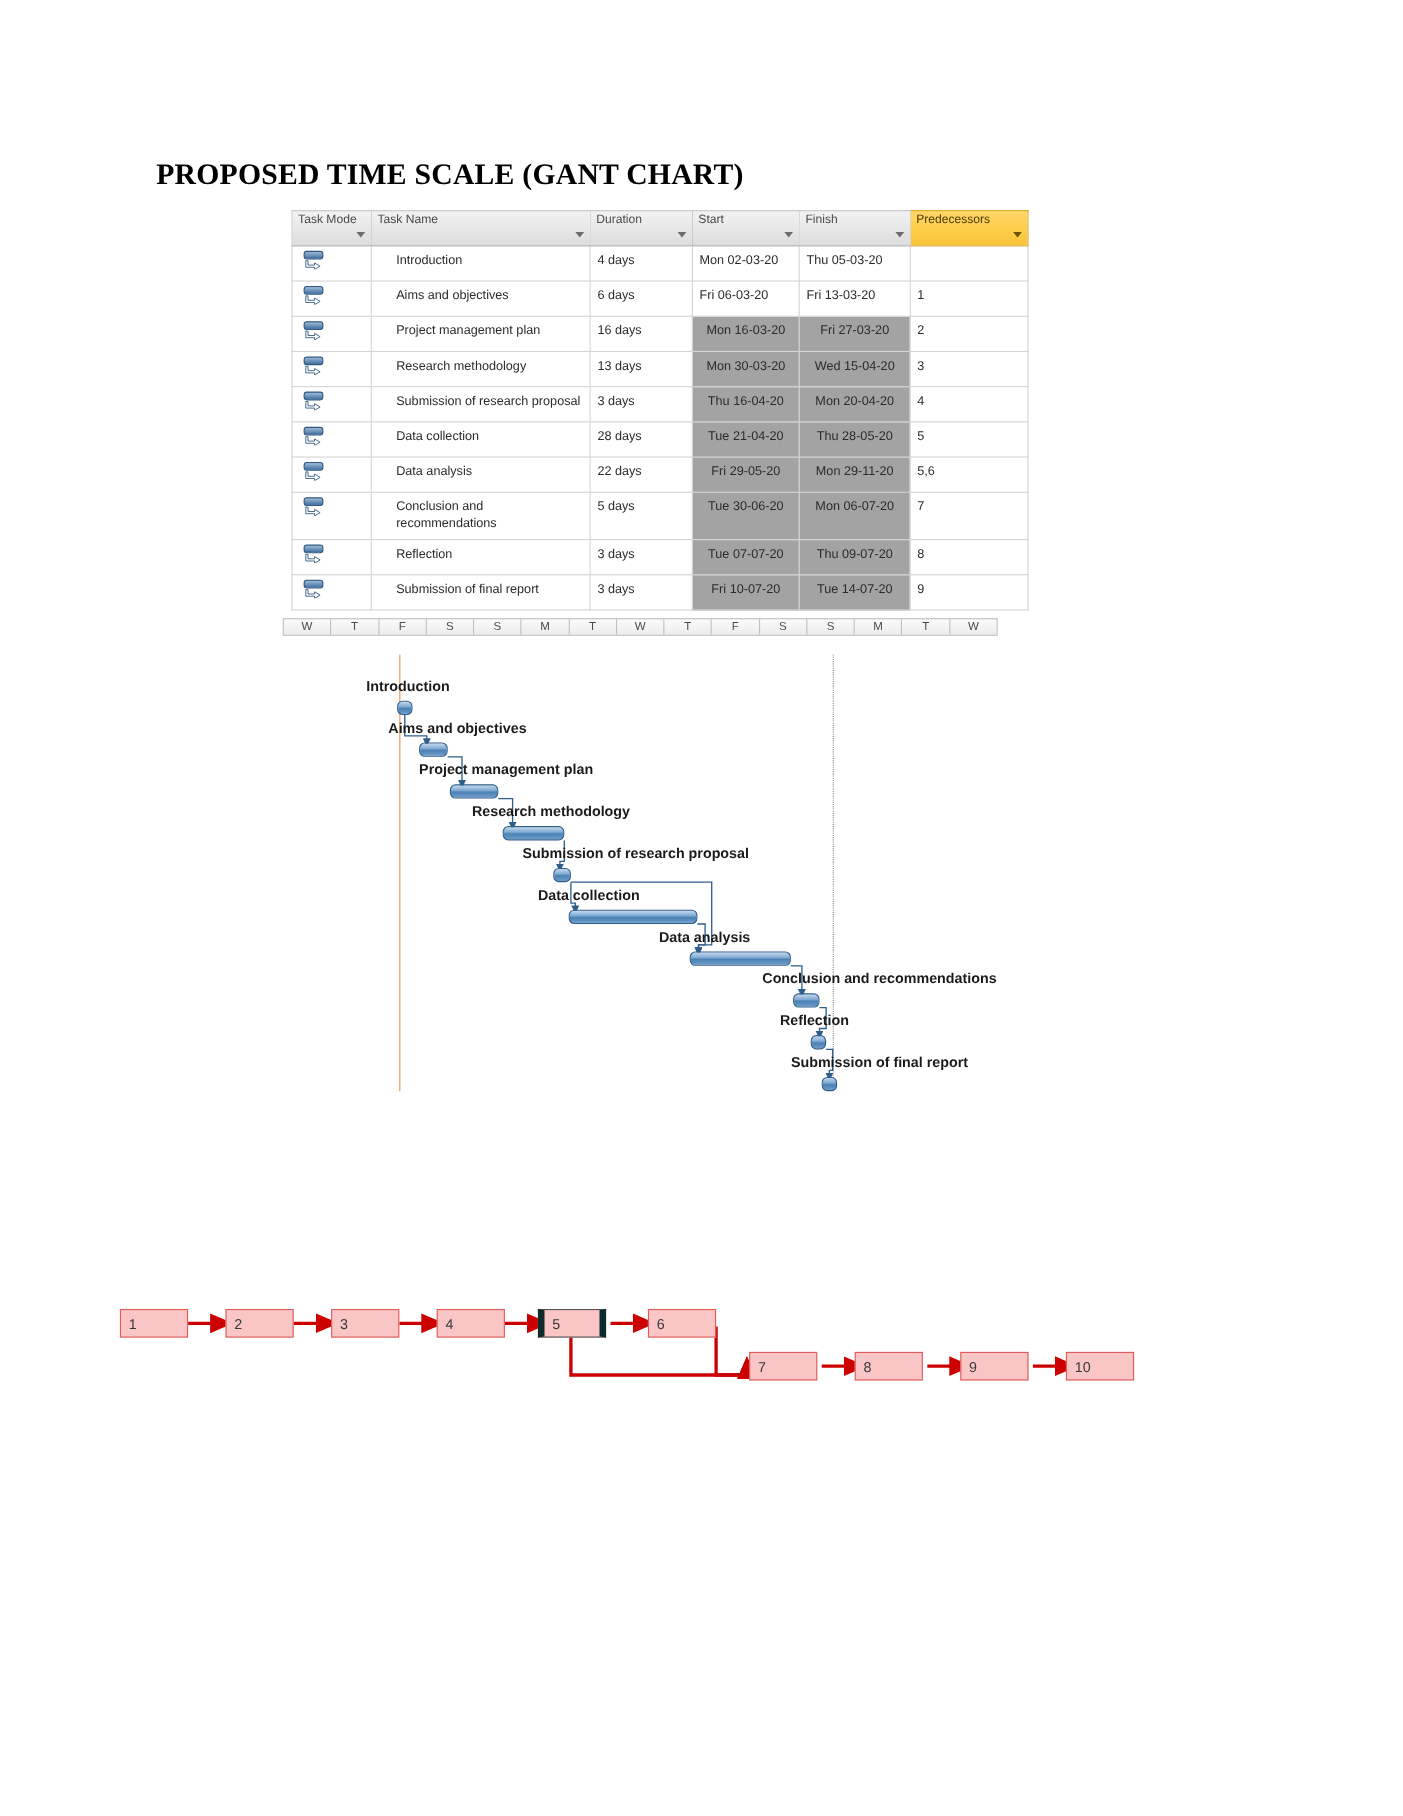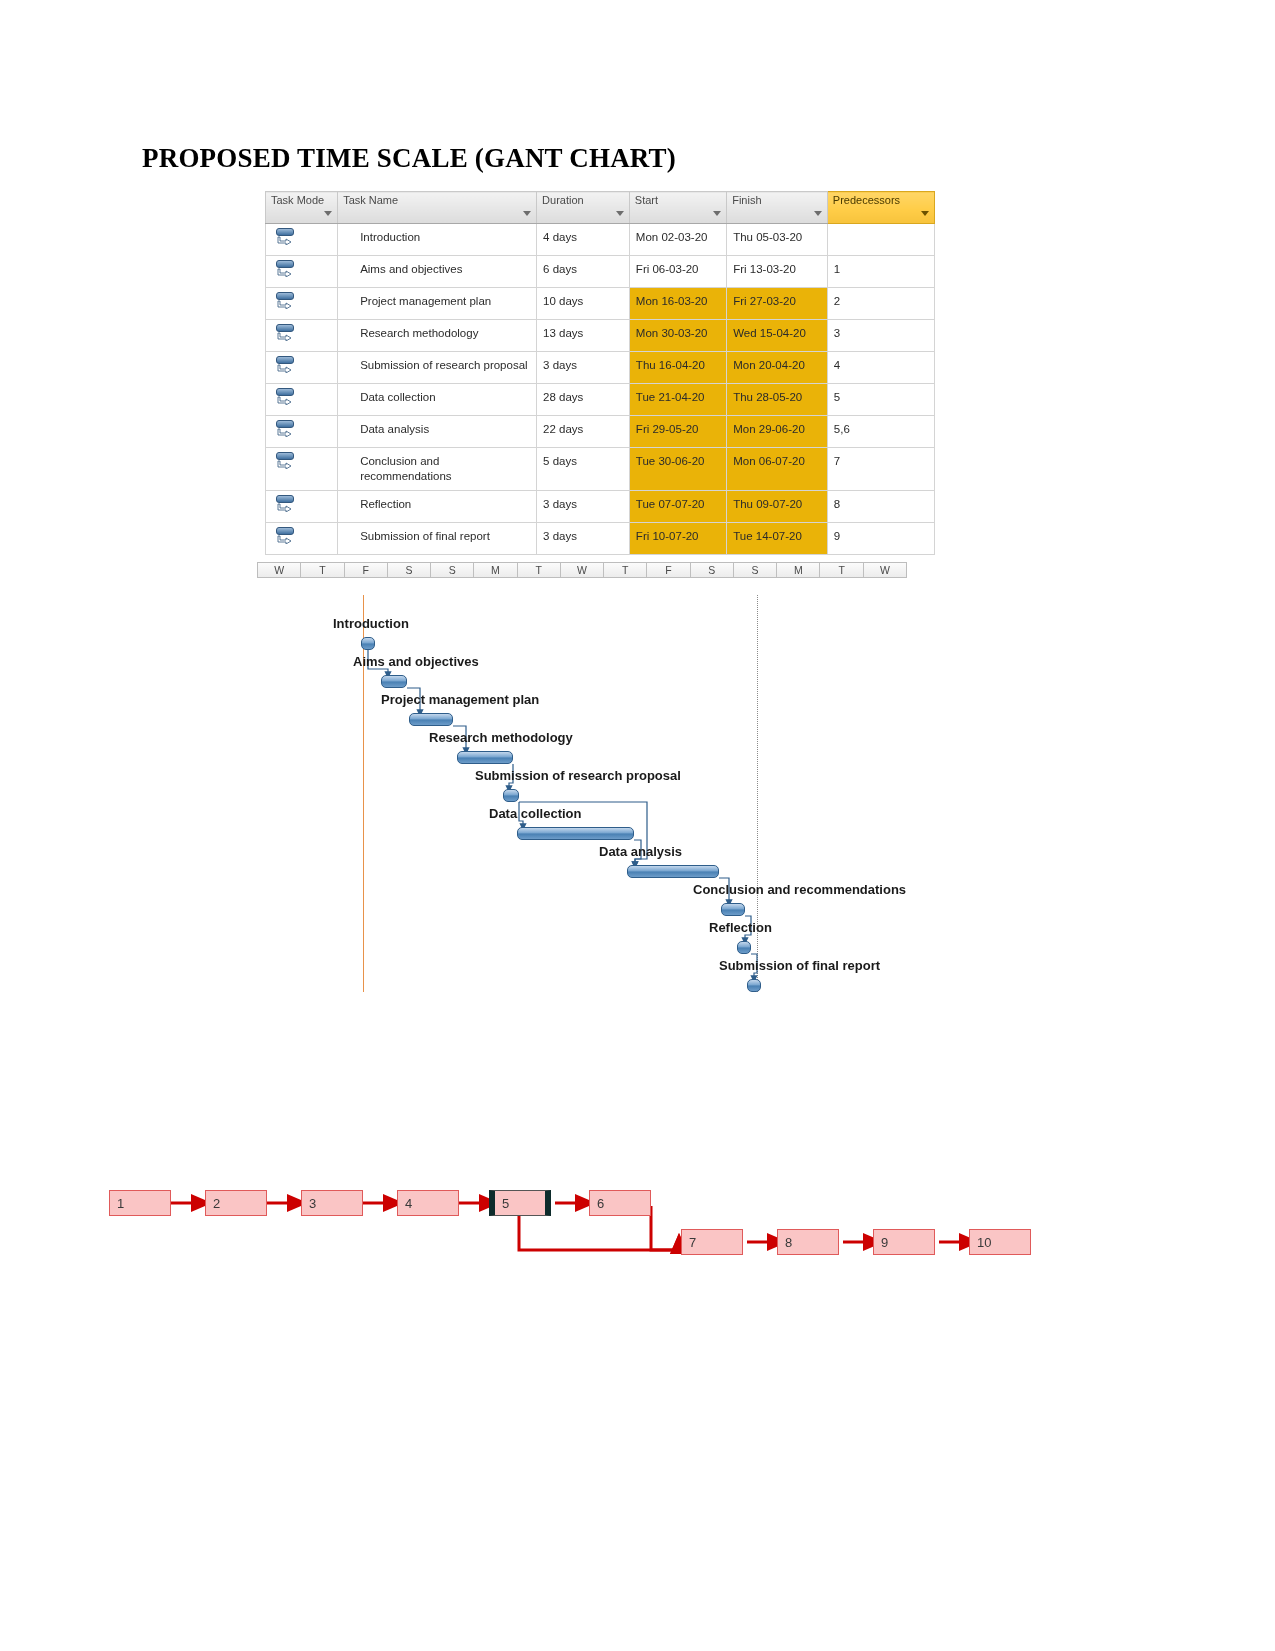--- a/index.html
+++ b/index.html
@@ -65,21 +65,21 @@
   }
   .predecessors-head .col-filter { border-top-color:#6b5200; }
 
   .task-table td { padding:6px 6px 7px 6px; line-height:14.5px; }
   .task-table td.c-mode  { width:68px; padding:4px 0 0 10px; }
   .task-table td.c-name  { width:186px; padding-left:22px; color:#2b2b2b; }
   .task-table td.c-dur   { width:88px; }
   .task-table td.c-start { width:97px; }
   .task-table td.c-fin   { width:100px;margin-top:48px; }
   .task-table td.c-pred  { width:100px; }
-  .task-table td.shade   { background:#eab308; }
+  .task-table td.shade   { background:#a3a3a3;text-align:center; }
   .task-table tbody tr { height:32px; }
 
   
   .mode-icon { position:relative; width:22px; height:20px; display:block; }
   .mode-icon .bar {
     position:absolute; left:0; top:0; width:16px; height:6px;
     border-radius:3px;
     background:linear-gradient(to bottom,#9dbbd9,#3f6f9f);
     border:1px solid #33587e;
   }
@@ -234,21 +234,21 @@
       <tr>
         <td class="c-mode">
           <span class="mode-icon">
             <span class="bar"></span>
             <svg class="arrow" viewBox="0 0 16 9">
               <path d="M1 1 L1 7 L9 7 L9 9 L14 6 L9 3 L9 5 L3 5 L3 1 Z" fill="#ffffff" stroke="#33587e" stroke-width="0.8"></path>
             </svg>
           </span>
         </td>
         <td class="c-name">Project management plan</td>
-        <td class="c-dur">10 days</td>
+        <td class="c-dur">16 days</td>
         <td class="c-start shade">Mon 16-03-20</td>
         <td class="c-fin shade">Fri 27-03-20</td>
         <td class="c-pred">2</td>
       </tr>
       <tr>
         <td class="c-mode">
           <span class="mode-icon">
             <span class="bar"></span>
             <svg class="arrow" viewBox="0 0 16 9">
               <path d="M1 1 L1 7 L9 7 L9 9 L14 6 L9 3 L9 5 L3 5 L3 1 Z" fill="#ffffff" stroke="#33587e" stroke-width="0.8"></path>
@@ -296,21 +296,21 @@
           <span class="mode-icon">
             <span class="bar"></span>
             <svg class="arrow" viewBox="0 0 16 9">
               <path d="M1 1 L1 7 L9 7 L9 9 L14 6 L9 3 L9 5 L3 5 L3 1 Z" fill="#ffffff" stroke="#33587e" stroke-width="0.8"></path>
             </svg>
           </span>
         </td>
         <td class="c-name">Data analysis</td>
         <td class="c-dur">22 days</td>
         <td class="c-start shade">Fri 29-05-20</td>
-        <td class="c-fin shade">Mon 29-06-20</td>
+        <td class="c-fin shade">Mon 29-11-20</td>
         <td class="c-pred">5,6</td>
       </tr>
       <tr>
         <td class="c-mode">
           <span class="mode-icon">
             <span class="bar"></span>
             <svg class="arrow" viewBox="0 0 16 9">
               <path d="M1 1 L1 7 L9 7 L9 9 L14 6 L9 3 L9 5 L3 5 L3 1 Z" fill="#ffffff" stroke="#33587e" stroke-width="0.8"></path>
             </svg>
           </span>

